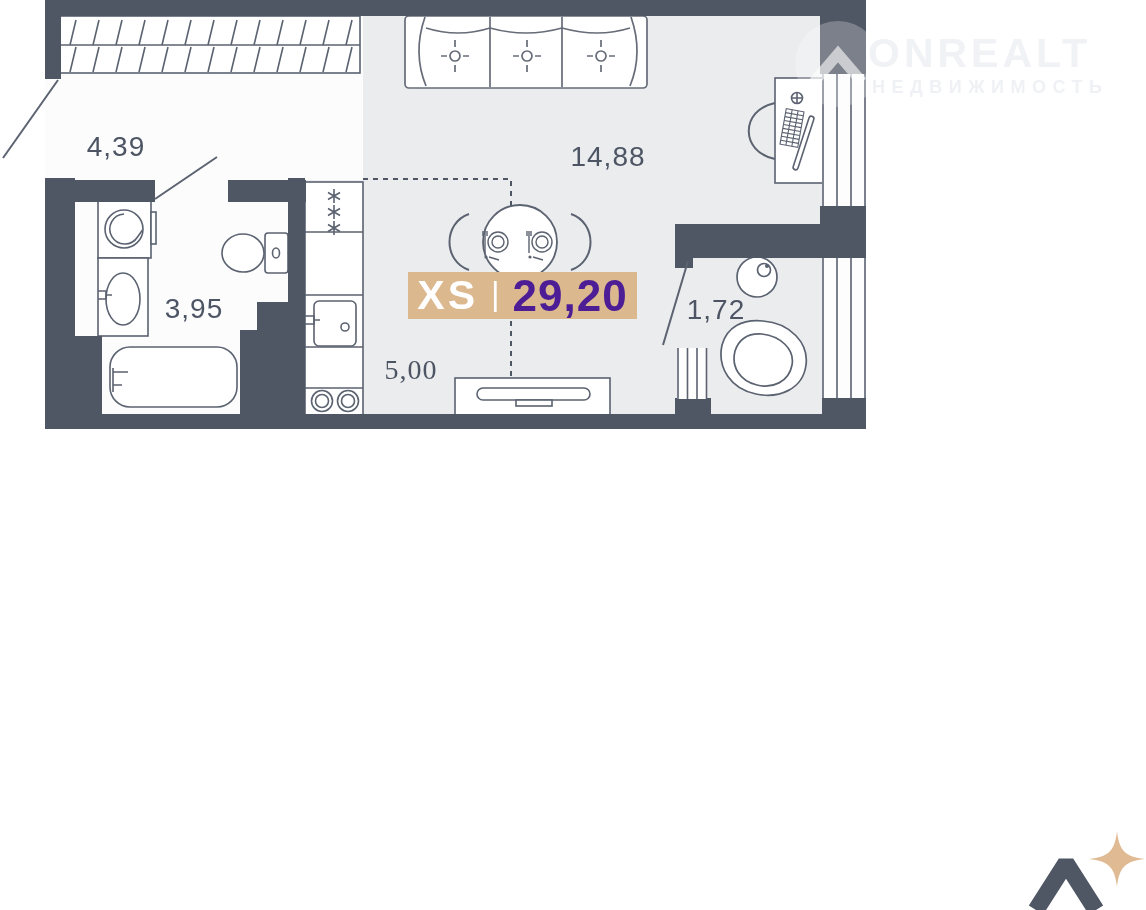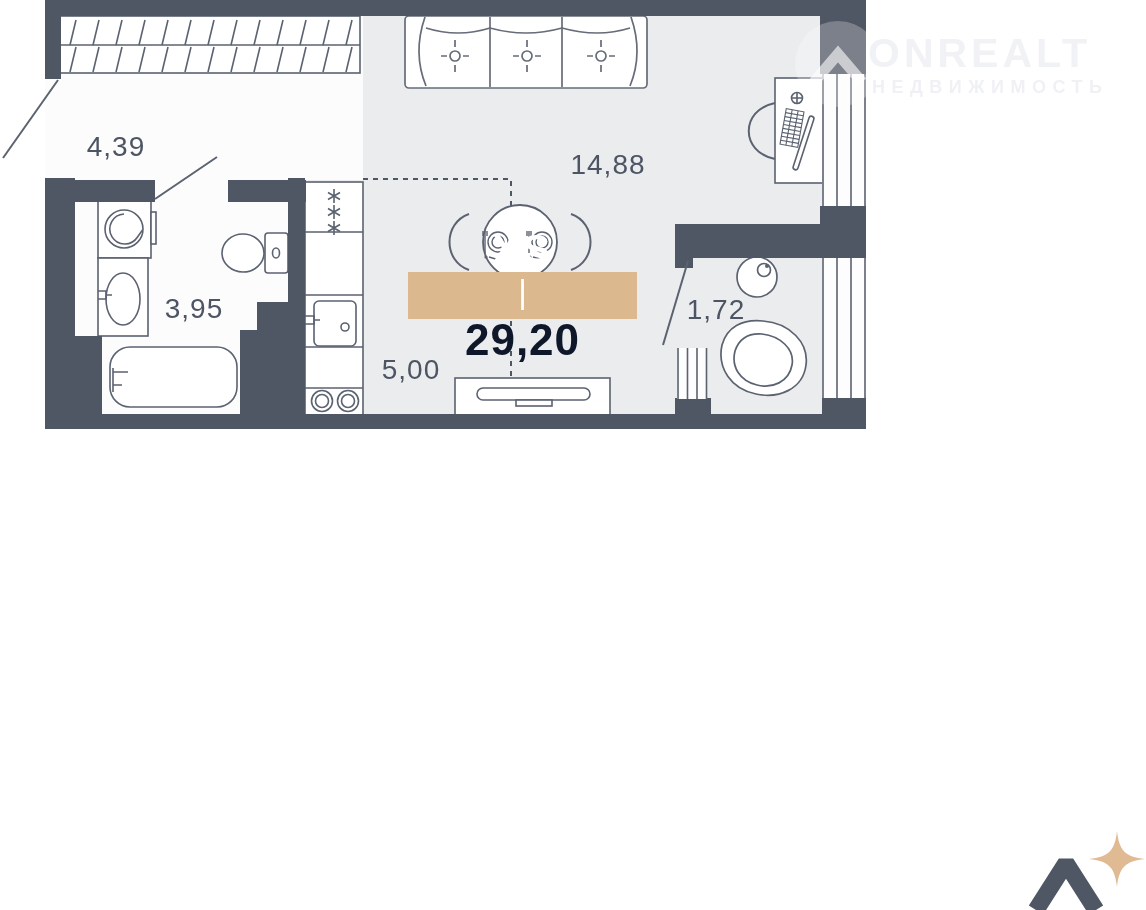--- a/index.html
+++ b/index.html
@@ -9,25 +9,25 @@
   }
   .plan-svg{position:absolute;left:0;top:0;}
   
   .room-label{
     position:absolute;transform:translate(-50%,-50%);
     font-size:28px;letter-spacing:1px;color:#4d5564;white-space:nowrap;
   }
   
   .badge{
     position:absolute;left:408px;top:272px;width:229px;height:47px;
-    background:#dcb88f;display:flex;align-items:center;justify-content:center;flex-direction:column;
+    background:#dcb88f;display:flex;align-items:center;justify-content:center;
   }
   .badge .size{font-size:41px;font-weight:800;color:#ffffff;letter-spacing:3px;}
   .badge .sep{font-size:33px;font-weight:400;color:#ffffff;margin:0 13px 4px 13px;}
-  .badge .area{font-size:44px;font-weight:800;color:#0f172a;letter-spacing:1px;}
+  .badge .area{font-size:44px;font-weight:800;color:#4c1d95;letter-spacing:1px;}
   
   .wm-icon{position:absolute;left:794px;top:20px;}
   .wm-brand{
     position:absolute;left:868px;top:30px;font-size:41px;font-weight:800;
     color:#f1f2f5;letter-spacing:4px;white-space:nowrap;
   }
   .wm-tagline{
     position:absolute;left:872px;top:77px;font-size:18px;font-weight:700;
     color:#eff1f4;letter-spacing:6.5px;white-space:nowrap;
   }
@@ -204,23 +204,23 @@
     </g>
 
     <g stroke="#5b6270" stroke-width="2" fill="none">
       <path d="M58,80 L3,158"></path>
       <path d="M155,199 L217,157"></path>
       <path d="M688,261 L663,345"></path>
     </g>
   </svg>
 
   <div class="room-label" style="left:116px;top:131px;margin-top:16px;">4,39</div>
-  <div class="room-label" style="left:608px;top:157px;margin-top:8px;">14,88</div>
+  <div class="room-label" style="left:608px;top:157px;">14,88</div>
   <div class="room-label" style="left:194px;top:309px;">3,95</div>
-  <div class="room-label" style="left:411px;top:370px;">5,00</div>
+  <div class="room-label" style="left:411px;top:370px;font-family:Liberation Serif, serif;">5,00</div>
   <div class="room-label" style="left:716px;top:310px;">1,72</div>
 
   <div class="badge">
     <span class="size">XS</span>
     <span class="sep">|</span>
     <span class="area">29,20</span>
   </div>
 
   <svg class="wm-icon" width="88" height="88" viewBox="0 0 88 88">
     <circle cx="44" cy="44" r="43" fill="rgba(255,255,255,0.25)"></circle>

